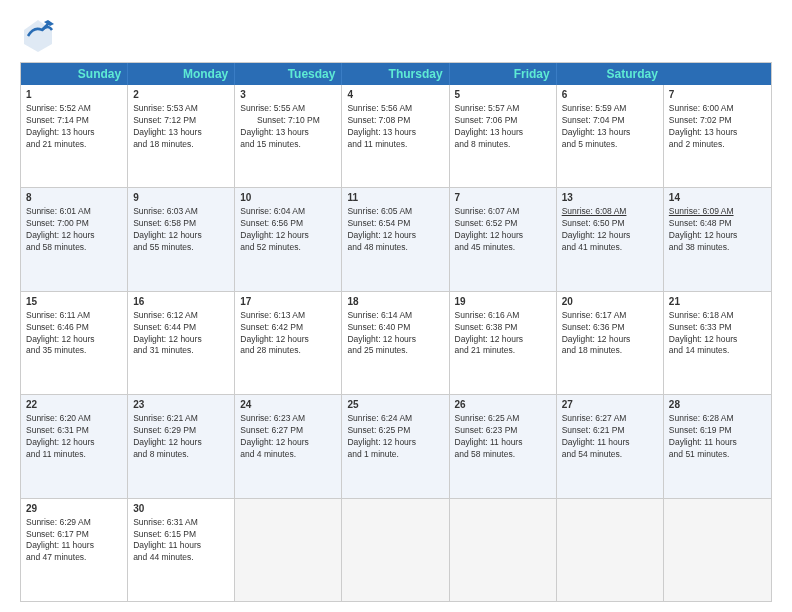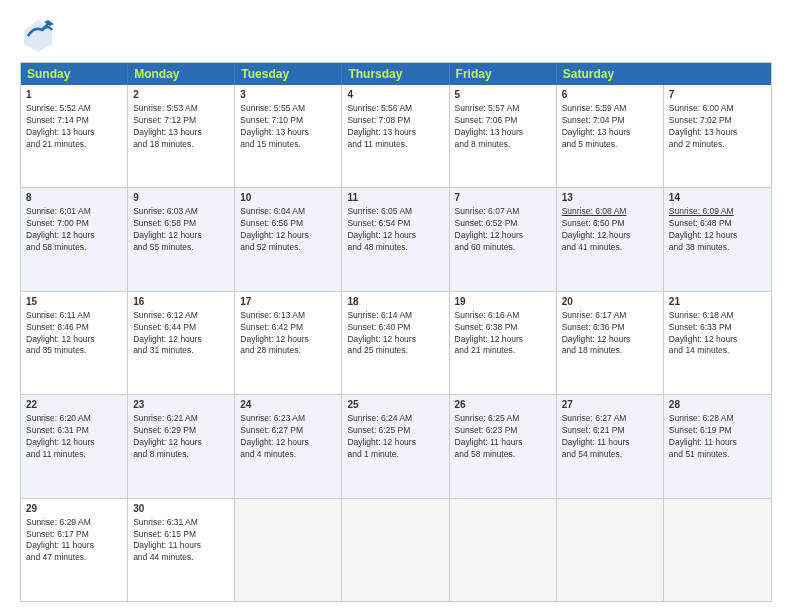--- a/index.html
+++ b/index.html
@@ -64,25 +64,26 @@
       display: flex;
       flex-direction: column;
       border: 1px solid #ccc;
     }
     .cal-header {
       display: grid;
       grid-template-columns: repeat(7, 1fr);
       background: #2a6db5;
     }
     .cal-header-cell {
-      color: #bef264;
+      color: #5eead4;
       font-size: 12px;
       font-weight: bold;
       padding: 4px 6px;
       border-right: 1px solid #3a7dc5;
+      text-align: right;
     }
     .cal-header-cell:last-child { border-right: none; }
     .cal-body {
       display: flex;
       flex-direction: column;
       flex: 1;
     }
     .cal-row {
       display: grid;
       grid-template-columns: repeat(7, 1fr);
@@ -153,21 +154,21 @@
           <div class="cal-cell">
             <span class="day-num">2</span>
             <span style="display: block;">Sunrise: 5:53 AM</span>
             <span style="display: block;">Sunset: 7:12 PM</span>
             <span style="display: block;">Daylight: 13 hours</span>
             <span style="display: block;">and 18 minutes.</span>
           </div>
           <div class="cal-cell">
             <span class="day-num">3</span>
             <span style="display: block;">Sunrise: 5:55 AM</span>
-            <span style="display: block;">Sunset: 7:10 PM</span>
+            <span style="display: block; text-align: center;">Sunset: 7:10 PM</span>
             <span style="display: block;">Daylight: 13 hours</span>
             <span style="display: block;">and 15 minutes.</span>
           </div>
           <div class="cal-cell">
             <span class="day-num">4</span>
             <span style="display: block;">Sunrise: 5:56 AM</span>
             <span style="display: block;">Sunset: 7:08 PM</span>
             <span style="display: block;">Daylight: 13 hours</span>
             <span style="display: block;">and 11 minutes.</span>
           </div>
@@ -220,21 +221,21 @@
             <span style="display: block;">Sunrise: 6:05 AM</span>
             <span style="display: block;">Sunset: 6:54 PM</span>
             <span style="display: block;">Daylight: 12 hours</span>
             <span style="display: block;">and 48 minutes.</span>
           </div>
           <div class="cal-cell alt-row">
             <span class="day-num">7</span>
             <span style="display: block;">Sunrise: 6:07 AM</span>
             <span style="display: block;">Sunset: 6:52 PM</span>
             <span style="display: block;">Daylight: 12 hours</span>
-            <span style="display: block;">and 60 minutes.</span>
+            <span style="display: block;">and 45 minutes.</span>
           </div>
           <div class="cal-cell alt-row">
             <span class="day-num">13</span>
             <span style="display: block; text-decoration: underline;">Sunrise: 6:08 AM</span>
             <span style="display: block;">Sunset: 6:50 PM</span>
             <span style="display: block;">Daylight: 12 hours</span>
             <span style="display: block;">and 41 minutes.</span>
           </div>
           <div class="cal-cell alt-row">
             <span class="day-num">14</span>

